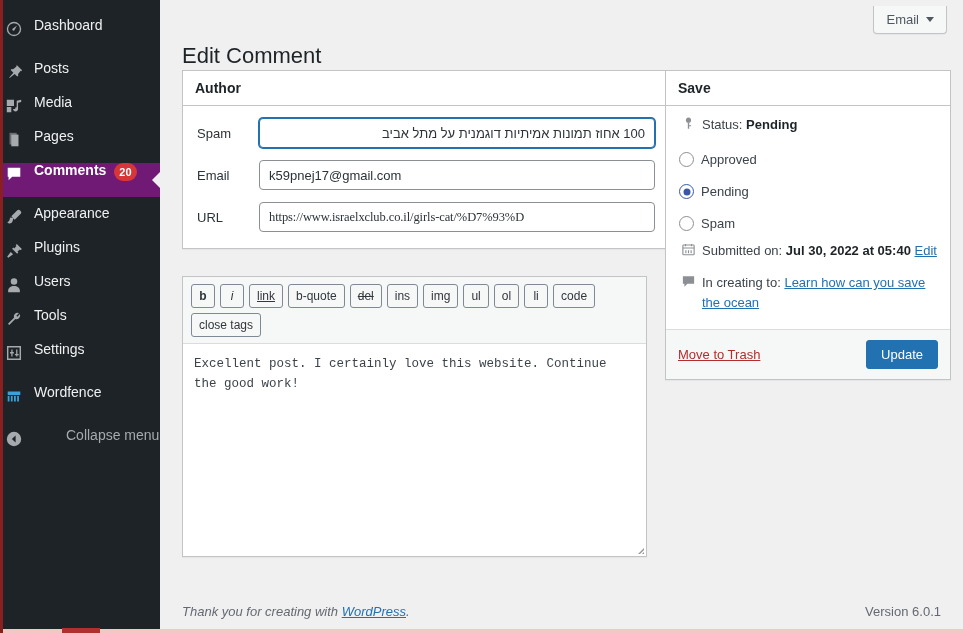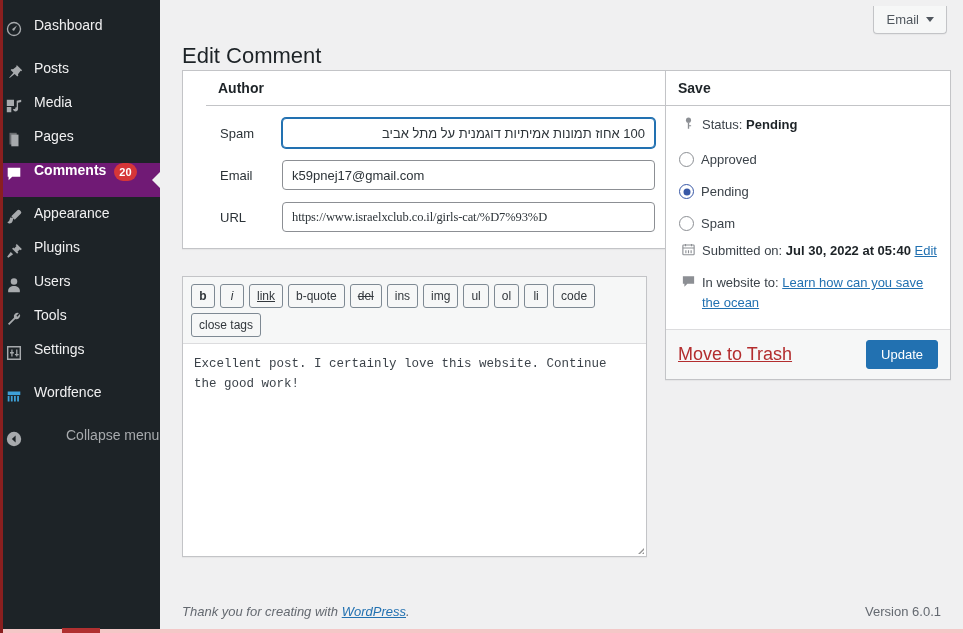--- a/index.html
+++ b/index.html
@@ -137,21 +137,20 @@
     border-bottom: 1px solid #c3c4c7;
     font-size: 14px;
     font-weight: 600;
     color: #1d2327;
   }
 
   
   .author-box {
     position: absolute; left: 22px; top: 70px;
     width: 488px;
-    padding-left: 23px;
   }
   .author-body { padding: 6px 0 10px 0; }
   .field-row {
     display: flex; align-items: center;
     padding: 6px 14px;
   }
   .field-label {
     width: 62px;
     flex: 0 0 62px;
     font-size: 13px;
@@ -277,21 +276,21 @@
     background: #3858a6;
   }
   .save-sep { height: 8px; }
   .save-footer {
     display: flex; align-items: center; justify-content: space-between;
     background: #f6f7f7;
     border-top: 1px solid #dcdcde;
     padding: 10px 12px;
   }
   .trash-link {
-    font-size: 18px;
+    font-size: 13px;
     color: #b32d2e;
     text-decoration: underline;
     cursor: pointer;
   }
   .update-btn {
     background: #2271b1;
     border: 1px solid #2271b1;
     border-radius: 3px;
     color: #fff;
     font-size: 13px;
@@ -563,21 +562,21 @@
 
         <div class="save-sep"></div>
 
         <div class="save-row">
           <span class="sr-icon">
             <svg width="15" height="15" viewBox="0 0 20 20" fill="#8c8f94">
                 <path d="M2.5 3h15v10h-9l-4 4v-4h-2z"></path>
               </svg>
           </span>
           <span>
-            <span>In website to:</span>
+            <span>In creating to:</span>
             <span class="link-a">Learn how can you save the ocean</span>
           </span>
         </div>
 
       </div>
 
       <div class="save-footer">
         <span class="trash-link">Move to Trash</span>
         <button class="update-btn">Update</button>
       </div>

